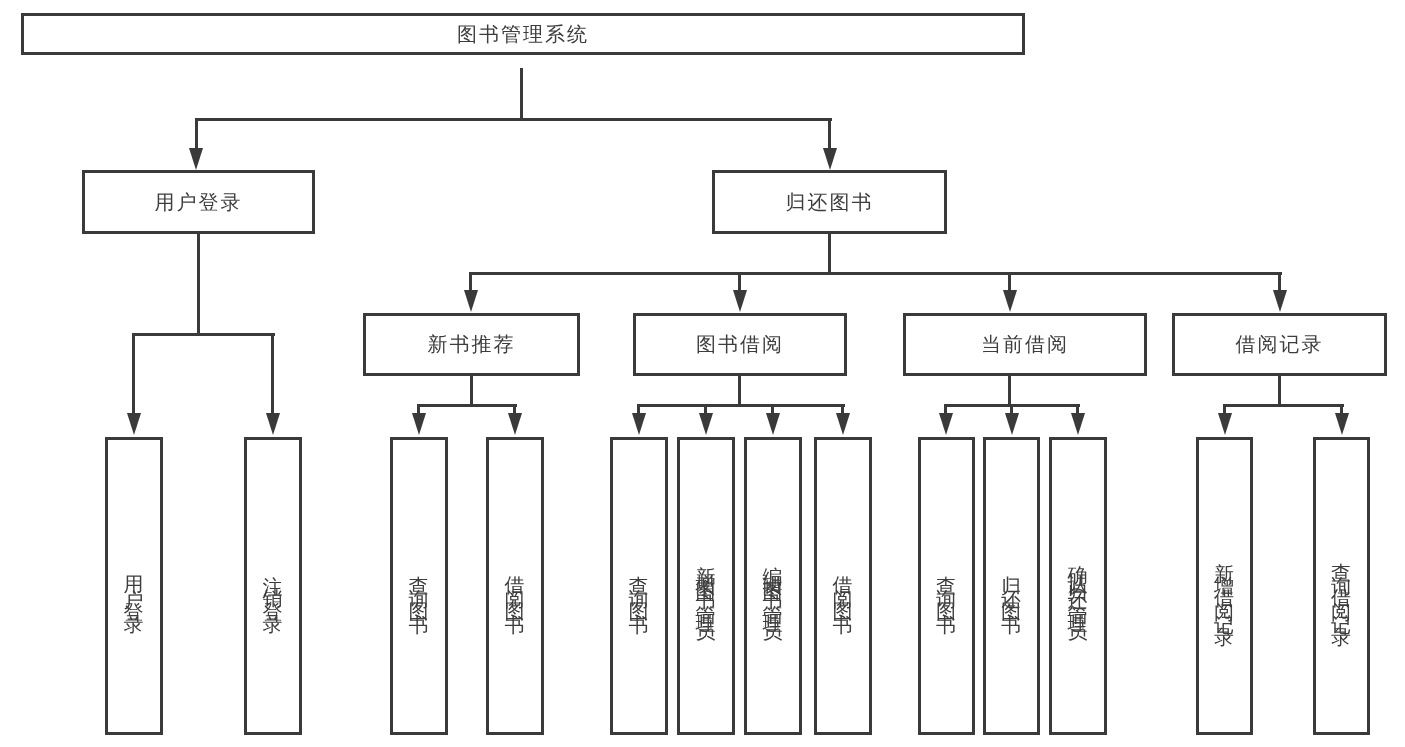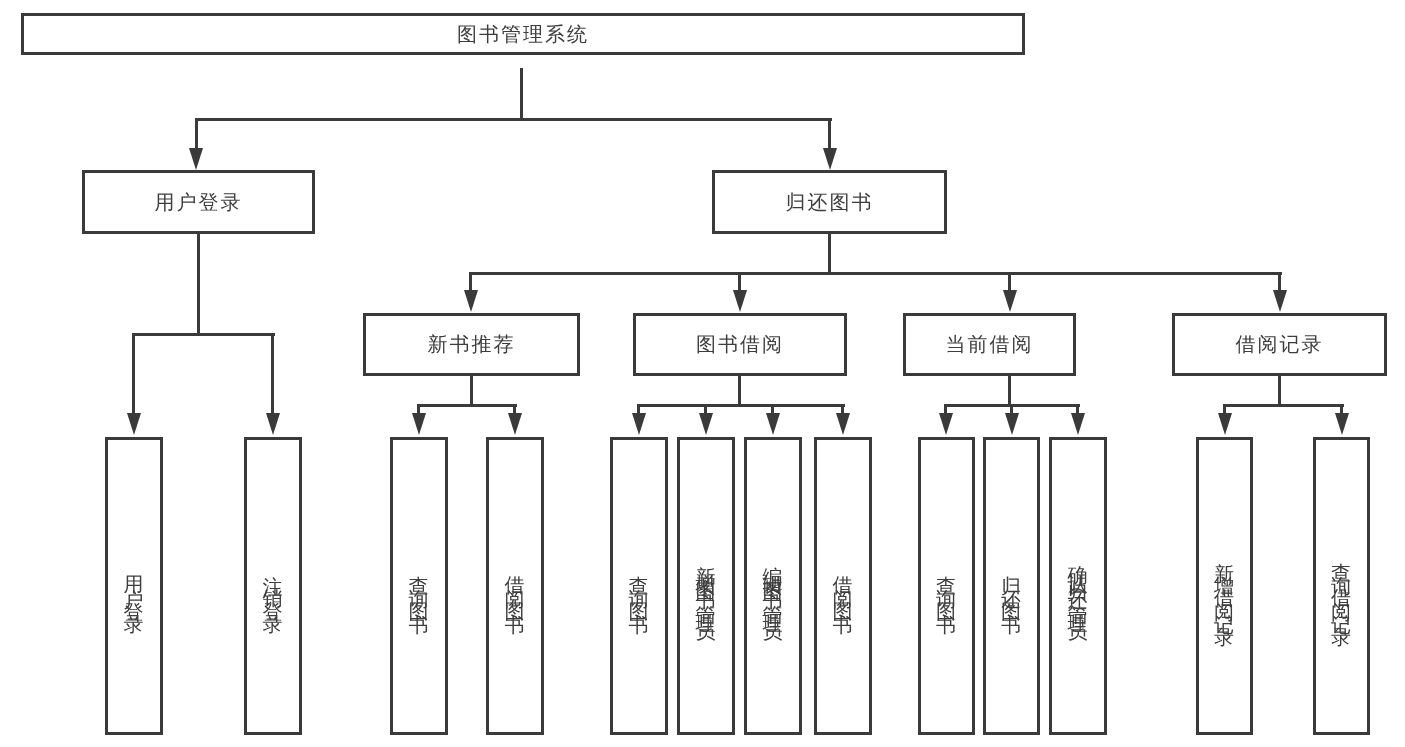--- a/index.html
+++ b/index.html
@@ -69,21 +69,21 @@
   <div class="arrow-down" style="left:1003px;top:290px"></div>
   <div class="vline" style="left:1278px;top:272px;width:3px;height:20px"></div>
   <div class="arrow-down" style="left:1273px;top:290px"></div>
 
   <div class="box" style="left:363px;top:313px;width:217px;height:63px">
     <span class="hlabel">新书推荐</span>
   </div>
   <div class="box" style="left:633px;top:313px;width:214px;height:63px">
     <span class="hlabel">图书借阅</span>
   </div>
-  <div class="box" style="left:903px;top:313px;width:173px;height:63px">
+  <div class="box" style="left:903px;top:313px;width:244px;height:63px">
     <span class="hlabel">当前借阅</span>
   </div>
   <div class="box" style="left:1172px;top:313px;width:215px;height:63px">
     <span class="hlabel">借阅记录</span>
   </div>
 
   <div class="vline" style="left:470px;top:376px;width:3px;height:30px"></div>
   <div class="hline" style="left:417px;top:404px;width:100px;height:3px"></div>
   <div class="vline" style="left:417px;top:404px;width:3px;height:11px"></div>
   <div class="arrow-down" style="left:412px;top:413px"></div>

